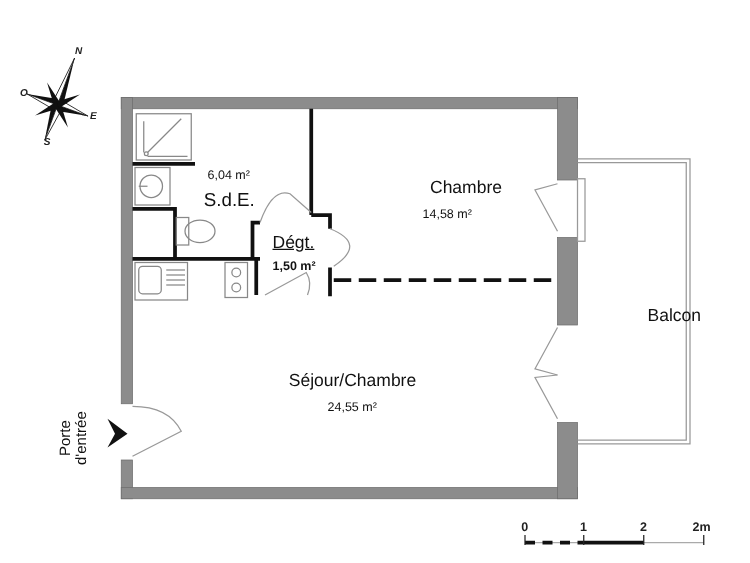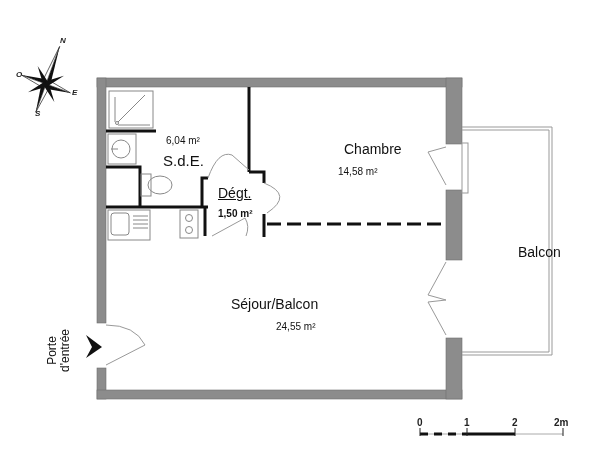--- a/index.html
+++ b/index.html
@@ -144,22 +144,22 @@
 <span class="label room-area" style="left:166px; top:135px;">6,04 m²</span>
 
 <span class="label room-name" style="left:344px; top:141px;">Chambre</span>
 <span class="label room-area" style="left:338px; top:166px;">14,58 m²</span>
 
 <span class="label room-name" style="left:218px; top:185px;text-decoration:underline;">Dégt.</span>
 <span class="label room-area" style="left:218px; top:208px;font-weight:bold;">1,50 m²</span>
 
 <span class="label room-name" style="left:483px; top:244px;margin-left:35px;">Balcon</span>
 
-<span class="label room-name" style="left:231px; top:296px;">Séjour/Balcon</span>
-<span class="label room-area" style="left:276px; top:321px;">24,55 m²</span>
+<span class="label room-name" style="left:231px; top:296px;">Séjour/Chambre</span>
+<span class="label room-area" style="left:262px; top:321px;">24,55 m²</span>
 
 <div class="entry-text" style="left:46px; top:372px;">
   <div>Porte</div>
   <div>d'entrée</div>
 </div>
 
 <span class="scale-tick" style="left:417px; top:417px;">0</span>
 <span class="scale-tick" style="left:464px; top:417px;">1</span>
 <span class="scale-tick" style="left:512px; top:417px;">2</span>
 <span class="scale-tick" style="left:554px; top:417px;">2m</span>

